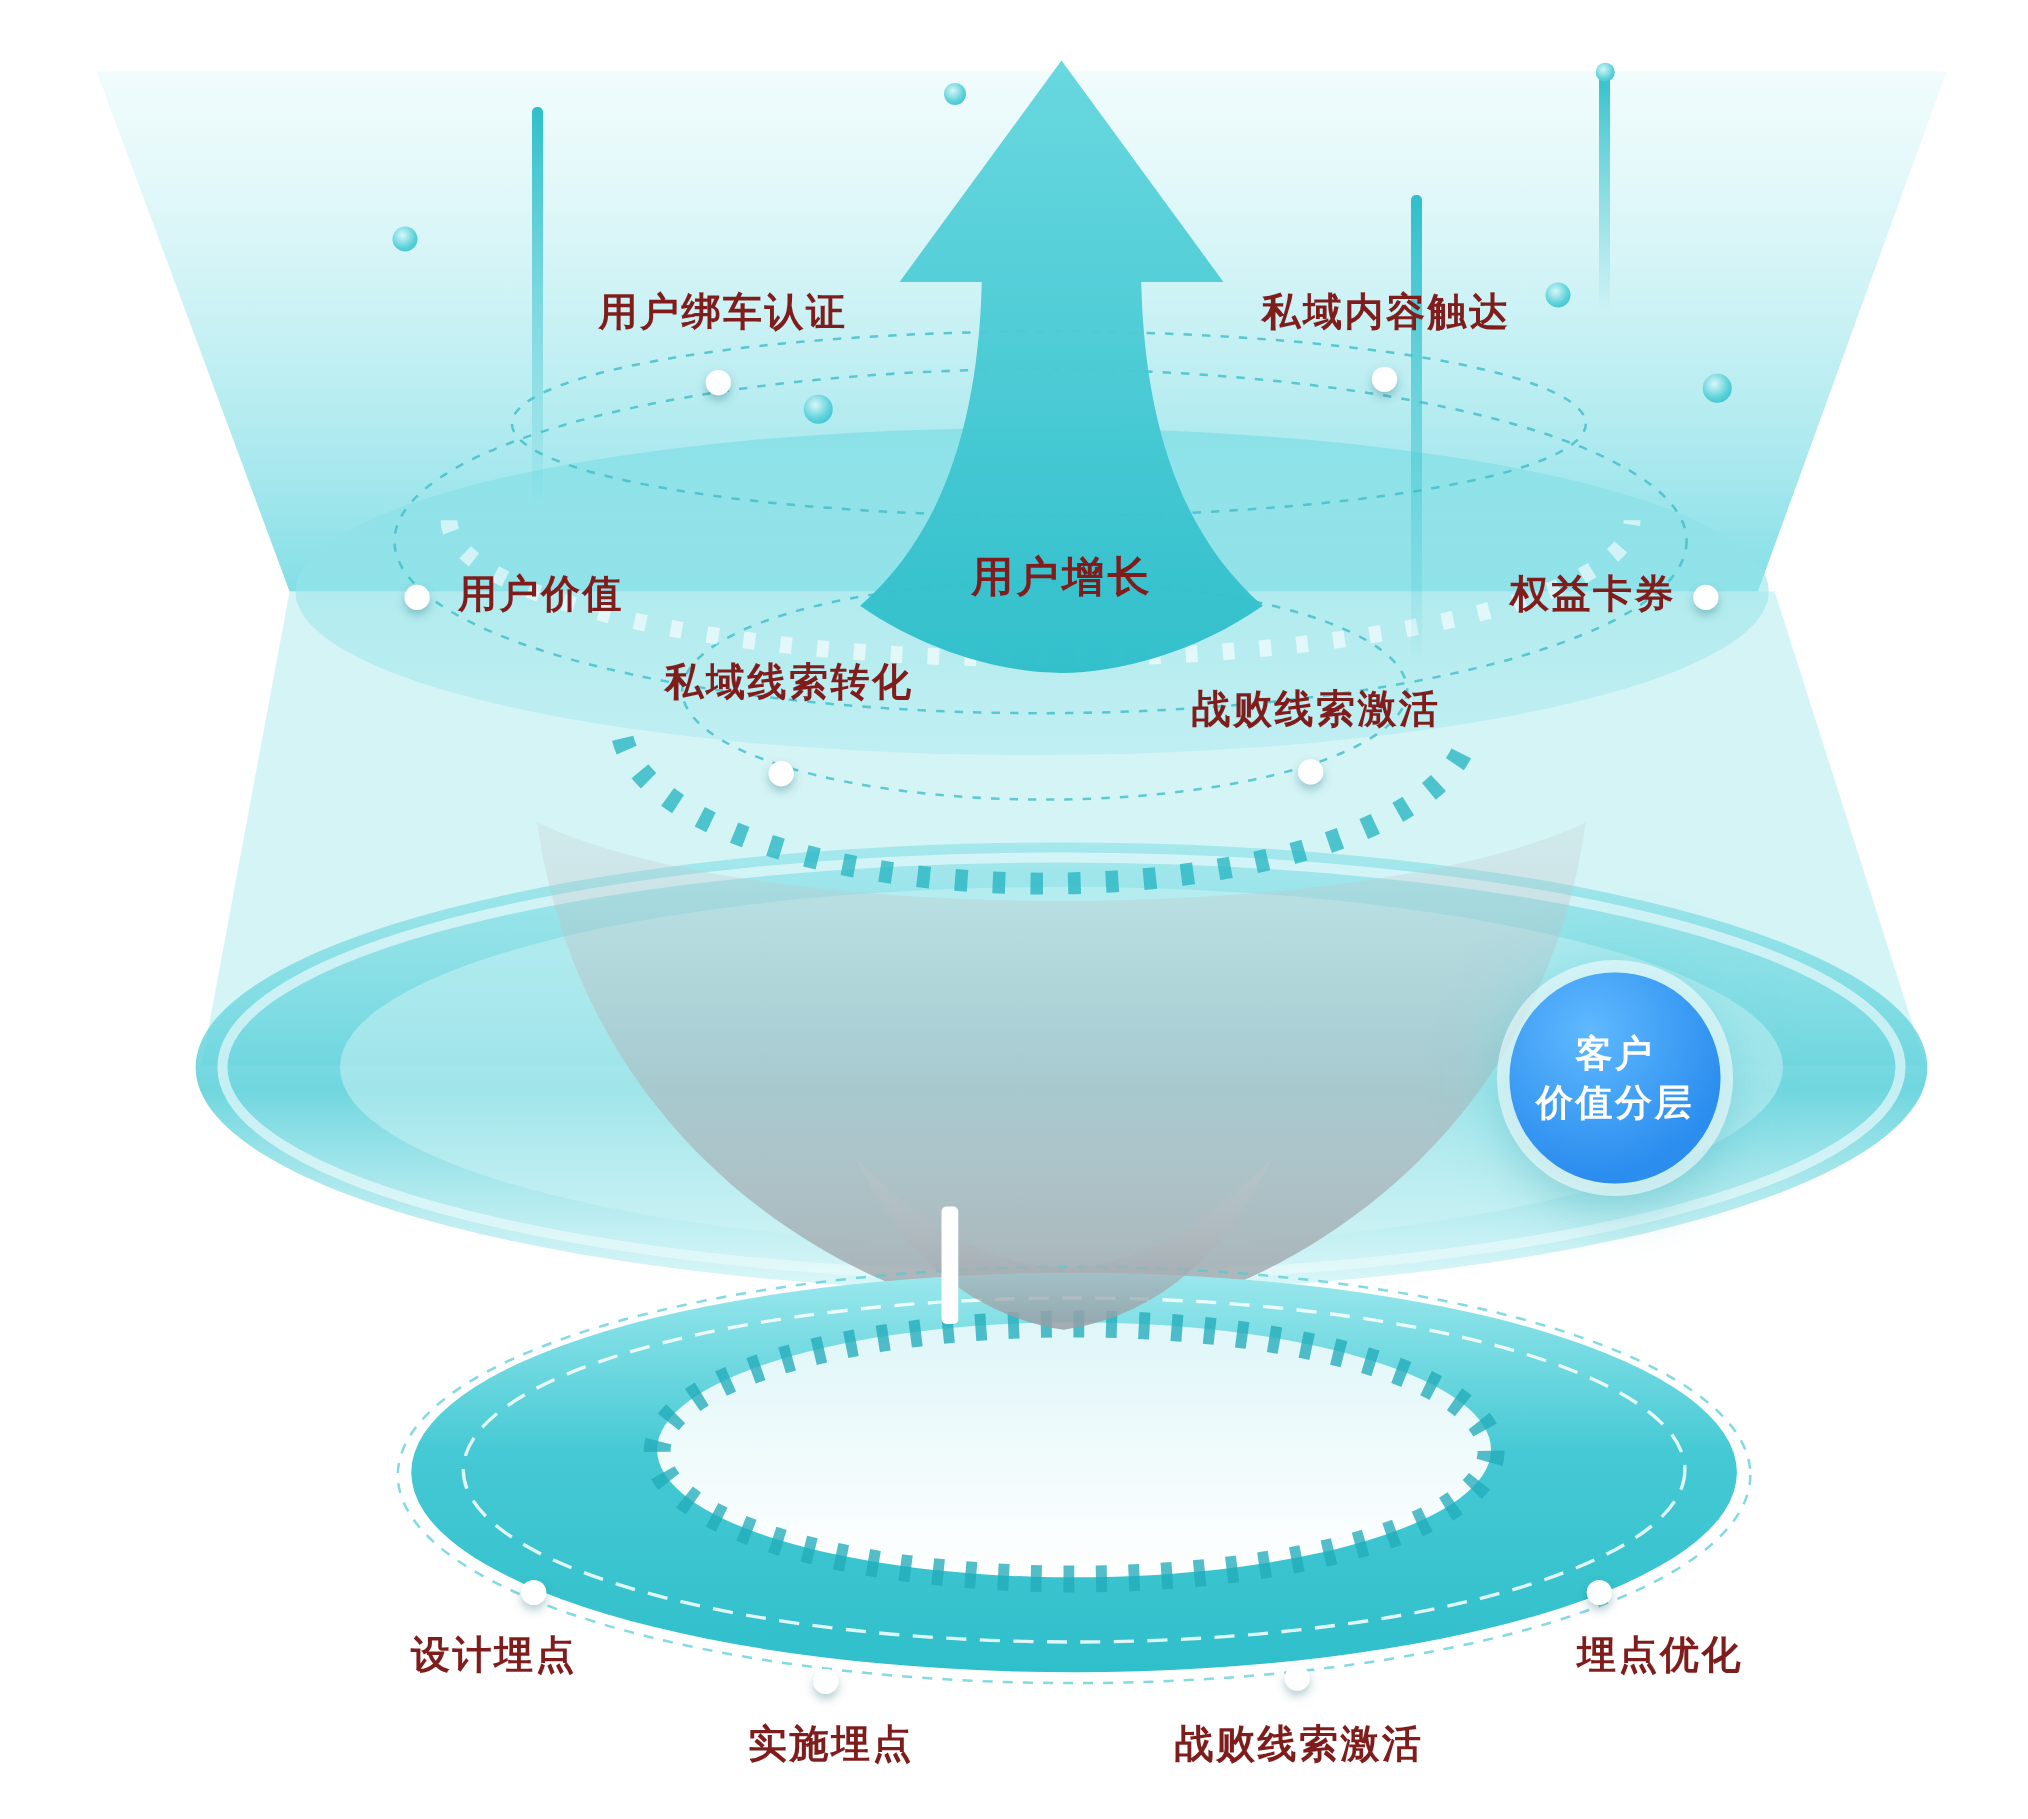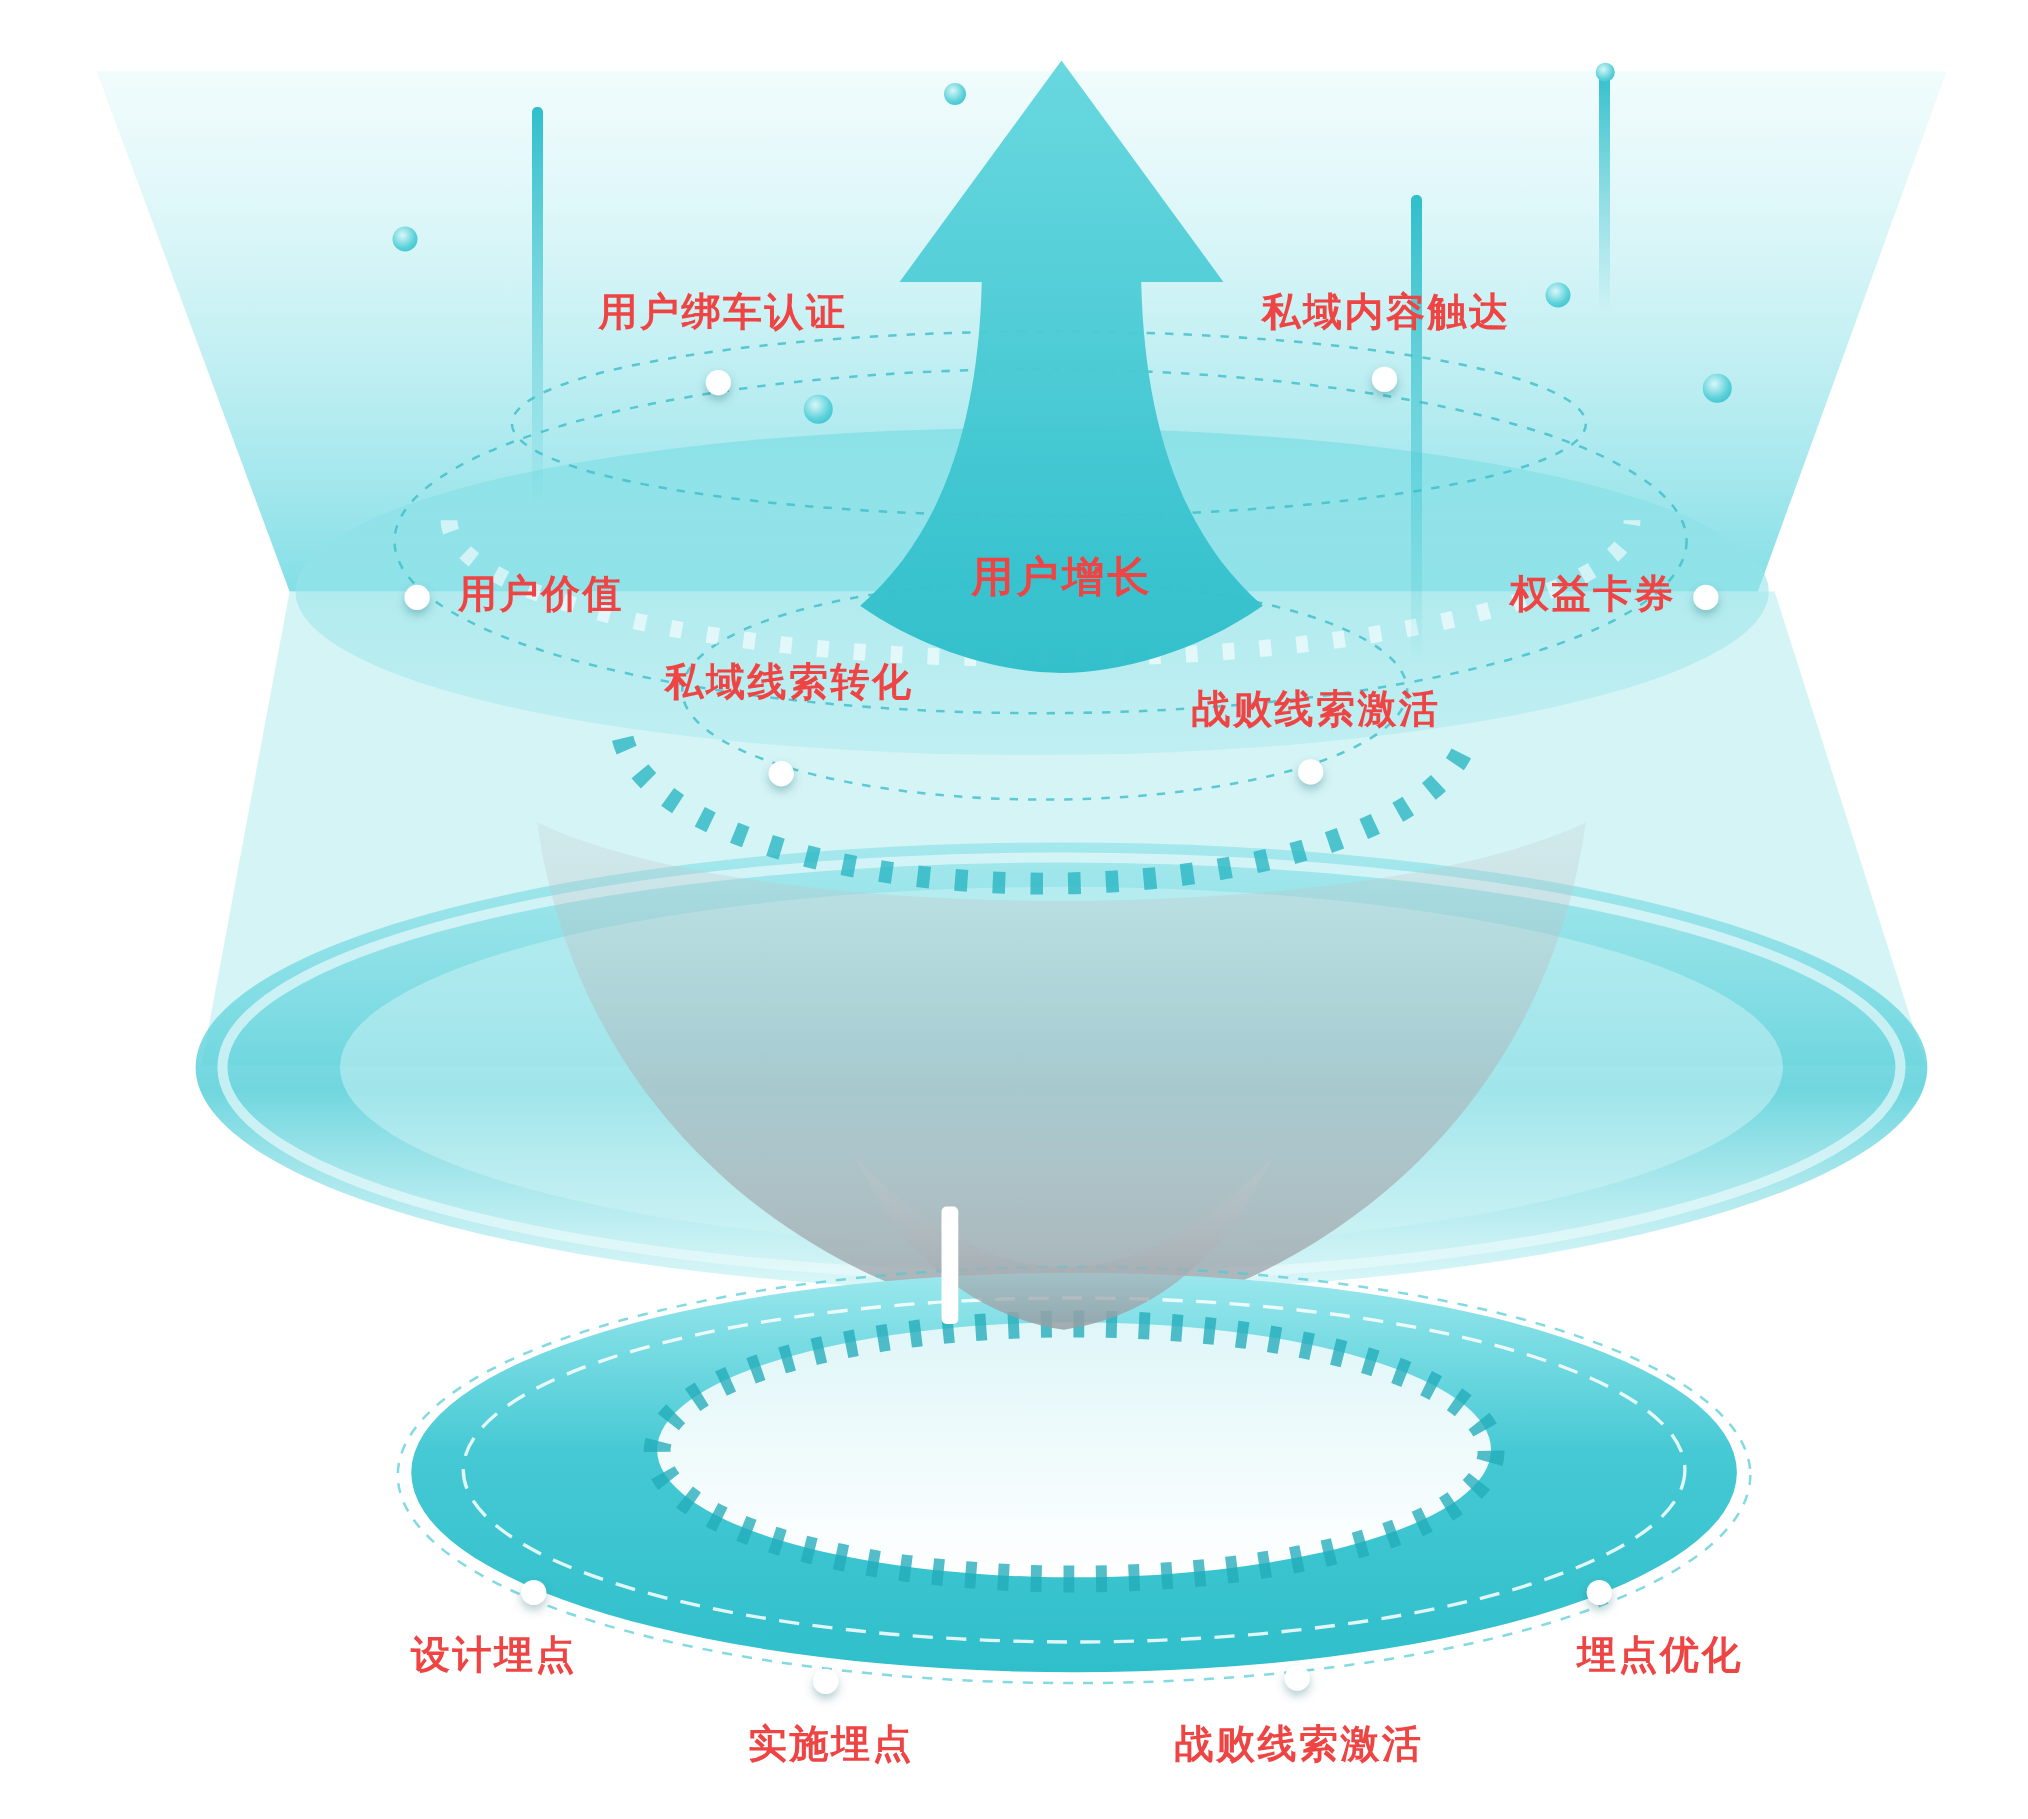--- a/index.html
+++ b/index.html
@@ -7,21 +7,21 @@
   body {
     width:2029px; height:1819px;
     font-family:"Liberation Sans", "DejaVu Sans", sans-serif;
     position:relative; overflow:hidden;
   }
   .stage { position:absolute; left:0; top:0; width:2029px; height:1819px; }
   svg.bg { position:absolute; left:0; top:0; }
 
   .lbl {
     position:absolute; transform:translate(-50%,-50%);
-    font-size:39px; font-weight:700; color:#ef4444;
+    font-size:39px; font-weight:700; color:#7f1d1d;
     letter-spacing:2.5px; white-space:nowrap;
   }
   .lbl.big { font-size:42px; letter-spacing:3.4px;text-align:right; }
 
   .node {
     position:absolute; transform:translate(-50%,-50%);
     border-radius:50%;
     display:flex; flex-direction:column; align-items:center; justify-content:center;
     color:#ffffff; font-weight:700; text-align:center; letter-spacing:2.5px;
     line-height:1.32;
@@ -160,20 +160,24 @@
   <div class="bubble" style="left:1605px; top:72px;  width:18.5px; height:18.5px"></div>
 
   <div class="lbl" style="left:723px;  top:312px">用户绑车认证</div>
   <div class="lbl" style="left:1386px; top:312px">私域内容触达</div>
   <div class="lbl" style="left:541px;  top:594px">用户价值</div>
   <div class="lbl" style="left:1593px; top:594px">权益卡券</div>
   <div class="lbl big" style="left:1062px; top:577px">用户增长</div>
   <div class="lbl" style="left:789px;  top:682px">私域线索转化</div>
   <div class="lbl" style="left:1316px; top:709px">战败线索激活</div>
 
+  <div class="node blue" style="left:1615px; top:1078px">
+    <span class="ln">客户</span>
+    <span class="ln">价值分层</span>
+  </div>
 
   <div class="lbl" style="left:494px;  top:1655px">设计埋点</div>
   <div class="lbl" style="left:831px;  top:1744px">实施埋点</div>
   <div class="lbl" style="left:1299px; top:1744px">战败线索激活</div>
   <div class="lbl" style="left:1660px; top:1655px">埋点优化</div>
 
 </div>
 
 
 </body></html>

